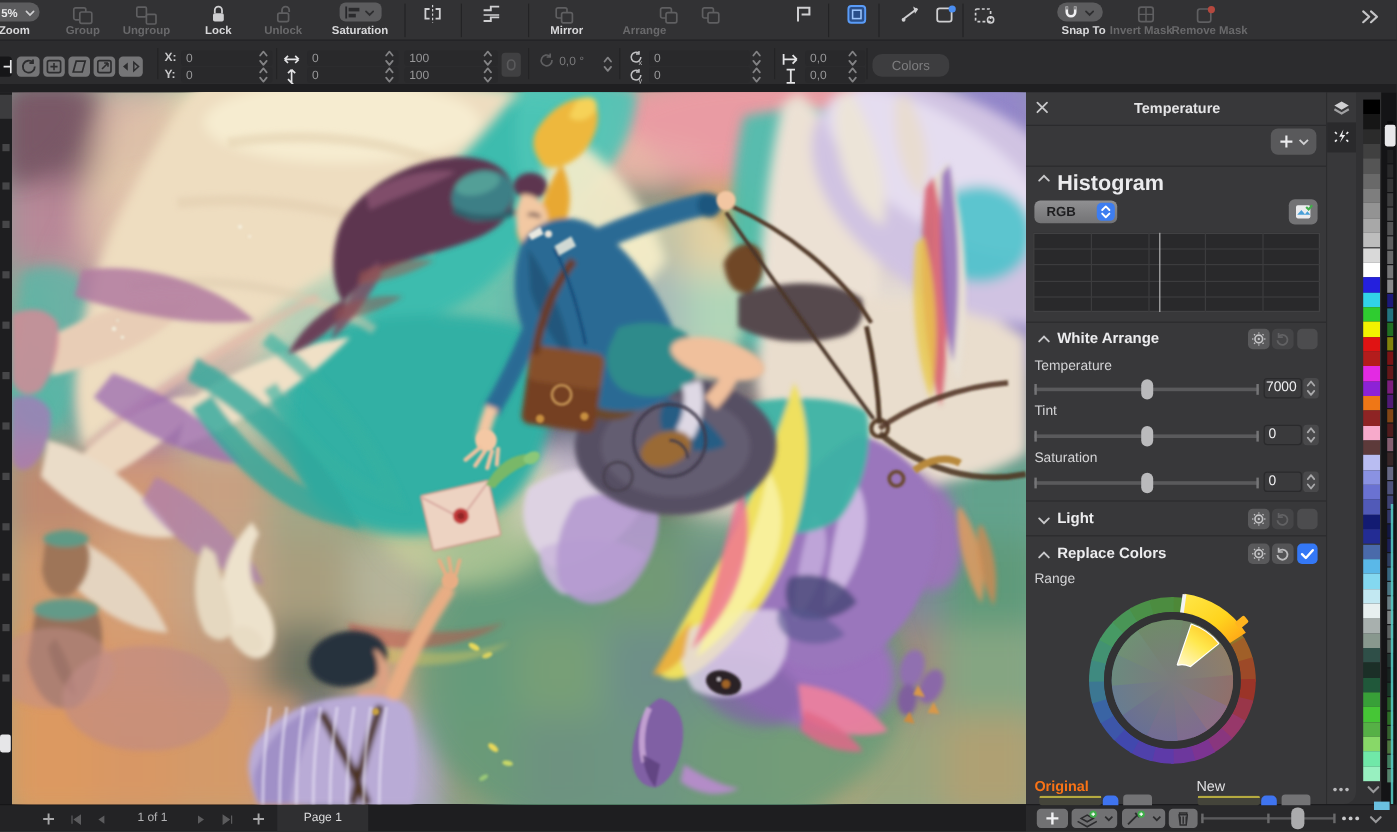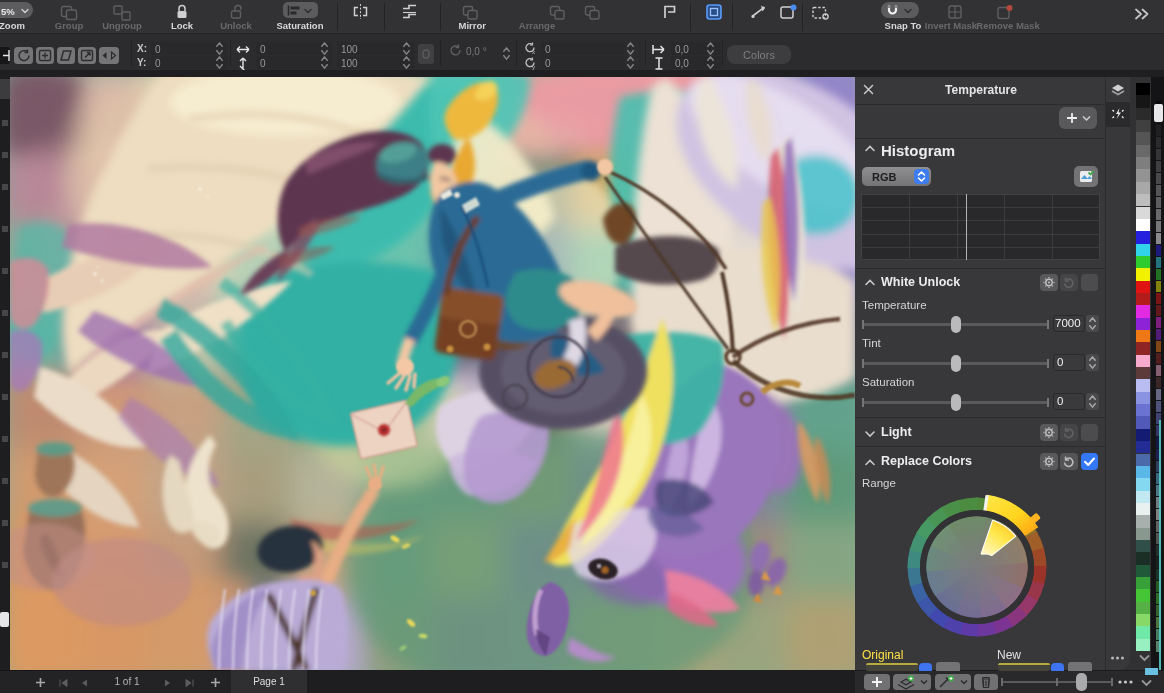--- a/index.html
+++ b/index.html
@@ -645,21 +645,21 @@
     <div style="position:absolute;left:855px;top:104px;width:250px;height:1px;background:#2b2b2d;"></div>
     <div style="position:absolute;left:1059px;top:107px;width:38px;height:22px;background:#59595b;border-radius:6px;"></div>
     <svg style="position:absolute;left:1059px;top:107px;" width="38" height="22" viewBox="0 0 38 22">
       <path d="M13 6 V16 M8 11 H18" stroke="#ececee" stroke-width="1.8"></path>
       <path d="M24 9.5 L27.5 13 L31 9.5" fill="none" stroke="#d0d0d2" stroke-width="1.5"></path>
     </svg>
     <div style="position:absolute;left:855px;top:138px;width:250px;height:1px;background:#2b2b2d;"></div>
     <svg style="position:absolute;left:864px;top:144px;" width="12" height="10" viewBox="0 0 12 10">
       <path d="M2 6.5 L6 2.5 L10 6.5" fill="none" stroke="#c8c8ca" stroke-width="1.6" stroke-linecap="round"></path>
     </svg>
-    <div style="position:absolute;left:881px;top:143px;font-size:15px;color:#ececee;font-weight:700;line-height:1;white-space:nowrap;">Histogram</div>
+    <div style="position:absolute;left:881px;top:143px;font-size:18px;color:#ececee;font-weight:700;line-height:1;white-space:nowrap;">Histogram</div>
     <div style="position:absolute;left:862px;top:167px;width:69px;height:19px;background:linear-gradient(#909092,#737375);border-radius:5px;"></div>
     <div style="position:absolute;left:872px;top:172px;font-size:11px;color:#1e1e20;font-weight:700;line-height:1;white-space:nowrap;">RGB</div>
     <div style="position:absolute;left:914px;top:169px;width:15px;height:15px;background:#3d7df0;border-radius:4px;"></div>
     <svg style="position:absolute;left:914px;top:169px;" width="15" height="15" viewBox="0 0 15 15">
       <path d="M4.5 6 L7.5 3 L10.5 6 M4.5 9 L7.5 12 L10.5 9" fill="none" stroke="#fff" stroke-width="1.6" stroke-linecap="round" stroke-linejoin="round"></path>
     </svg>
     <div style="position:absolute;left:1074px;top:166px;width:24px;height:21px;background:#737375;border-radius:5px;"></div>
     <svg style="position:absolute;left:1074px;top:166px;" width="24" height="21" viewBox="0 0 24 21">
       <rect x="6" y="5" width="12" height="11" rx="1.5" fill="#ececee"></rect>
       <path d="M7 13 l3.5 -4 3 3.5 2-2.5 2.5 3" fill="#4aa0d8" stroke="none"></path>
@@ -672,21 +672,21 @@
     <div style="position:absolute;left:1052.2px;top:194px;width:1px;height:66px;background:#3c3c3e;"></div>
     <div style="position:absolute;left:861px;top:207.2px;width:239px;height:1px;background:#3c3c3e;"></div>
     <div style="position:absolute;left:861px;top:220.4px;width:239px;height:1px;background:#3c3c3e;"></div>
     <div style="position:absolute;left:861px;top:233.6px;width:239px;height:1px;background:#3c3c3e;"></div>
     <div style="position:absolute;left:861px;top:246.8px;width:239px;height:1px;background:#3c3c3e;"></div>
     <div style="position:absolute;left:966px;top:194px;width:1px;height:66px;background:#b2b2b4;"></div>
     <div style="position:absolute;left:855px;top:268px;width:250px;height:1px;background:#2b2b2d;"></div>
     <svg style="position:absolute;left:864px;top:278px;" width="12" height="10" viewBox="0 0 12 10">
       <path d="M2 6.5 L6 2.5 L10 6.5" fill="none" stroke="#c8c8ca" stroke-width="1.6" stroke-linecap="round"></path>
     </svg>
-    <div style="position:absolute;left:881px;top:276px;font-size:12.5px;color:#ececee;font-weight:700;line-height:1;white-space:nowrap;">White Unlock</div>
+    <div style="position:absolute;left:881px;top:276px;font-size:12.5px;color:#ececee;font-weight:700;line-height:1;white-space:nowrap;">White Arrange</div>
     <div style="position:absolute;left:1040px;top:274px;width:18px;height:17px;background:#59595b;border-radius:4px;"></div>
     <svg style="position:absolute;left:1040px;top:274px;" width="18" height="17" viewBox="0 0 18 17">
       <circle cx="9" cy="8.5" r="3.2" fill="none" stroke="#c4c4c6" stroke-width="1.4"></circle>
       <circle cx="9" cy="8.5" r="1" fill="#c4c4c6"></circle>
       <path d="M9 4 V3 M9 14 V13 M4.5 8.5 H3.5 M14.5 8.5 H13.5 M5.8 5.3 L5.1 4.6 M12.9 12.4 L12.2 11.7 M12.2 5.3 L12.9 4.6 M5.1 12.4 L5.8 11.7" stroke="#c4c4c6" stroke-width="1.3"></path>
     </svg>
     <div style="position:absolute;left:1060px;top:274px;width:18px;height:17px;background:#454547;border-radius:4px;"></div>
     <svg style="position:absolute;left:1060px;top:274px;" width="18" height="17" viewBox="0 0 18 17">
       <path d="M5.5 6.5 a4.2 4.2 0 1 1 -1 3" fill="none" stroke="#626264" stroke-width="1.5"></path>
       <path d="M5.5 3.5 V7 H9" fill="none" stroke="#626264" stroke-width="1.4"></path>
@@ -822,21 +822,21 @@
       <path d="M80.0,80.0 L109.0,121.4 A50.5,50.5 0 0 1 71.2,129.7 Z" fill="#82649a"></path>
       <path d="M80.0,80.0 L84.4,130.3 A50.5,50.5 0 0 1 47.5,118.7 Z" fill="#6f66a0"></path>
       <path d="M80.0,80.0 L58.7,125.8 A50.5,50.5 0 0 1 32.5,97.3 Z" fill="#5f6aa0"></path>
       <path d="M80.0,80.0 L38.6,109.0 A50.5,50.5 0 0 1 30.3,71.2 Z" fill="#5f7d99"></path>
       <path d="M80.0,80.0 L29.7,84.4 A50.5,50.5 0 0 1 41.3,47.5 Z" fill="#64917f"></path>
       <path d="M80.0,80.0 L34.2,58.7 A50.5,50.5 0 0 1 62.7,32.5 Z" fill="#6a9a70"></path>
       <path d="M80.0,80.0 L51.0,38.6 A50.5,50.5 0 0 1 88.8,30.3 Z" fill="#6a9260"></path>
       <circle cx="80.0" cy="80.0" r="50.5" fill="url(#discg)"></circle>
       <path d="M84.6,66.8 L96.0,33.7 A49,49 0 0 1 118.1,49.2 L94.8,68.0 A16,16 0 0 0 84.6,66.8 Z" fill="url(#wedg)" stroke="#ffffff" stroke-width="2" stroke-linejoin="round" paint-order="stroke"></path>
     </svg>
-    <div style="position:absolute;left:862px;top:649px;font-size:12px;color:#fde047;font-weight:400;line-height:1;white-space:nowrap;">Original</div>
+    <div style="position:absolute;left:862px;top:649px;font-size:12px;color:#f97316;font-weight:700;line-height:1;white-space:nowrap;">Original</div>
     <div style="position:absolute;left:997px;top:649px;font-size:12px;color:#e0e0e2;font-weight:400;line-height:1;white-space:nowrap;">New</div>
     <div style="position:absolute;left:866px;top:663px;width:52px;height:8px;background:#44443a;border-top:2.5px solid #b5aa40;border-radius:2px;"></div>
     <div style="position:absolute;left:919px;top:663px;width:13px;height:8px;background:#3f74f0;border-radius:4px 4px 0 0;"></div>
     <div style="position:absolute;left:936px;top:662px;width:24px;height:9px;background:#737375;border-radius:3px 3px 0 0;"></div>
     <div style="position:absolute;left:998px;top:663px;width:52px;height:8px;background:#44443a;border-top:2.5px solid #b5aa40;border-radius:2px;"></div>
     <div style="position:absolute;left:1051px;top:663px;width:13px;height:8px;background:#3f74f0;border-radius:4px 4px 0 0;"></div>
     <div style="position:absolute;left:1068px;top:662px;width:24px;height:9px;background:#737375;border-radius:3px 3px 0 0;"></div>
     <div style="position:absolute;left:1105px;top:77px;width:25px;height:593px;background:#38383a;border-left:1px solid #2c2c2e;border-radius:0 0 10px 0;"></div>
     <svg style="position:absolute;left:1110px;top:83px;" width="16" height="15" viewBox="0 0 16 15">
       <path d="M8 1.5 L14 5 L8 8.5 L2 5 Z" fill="#d0d0d2"></path>

